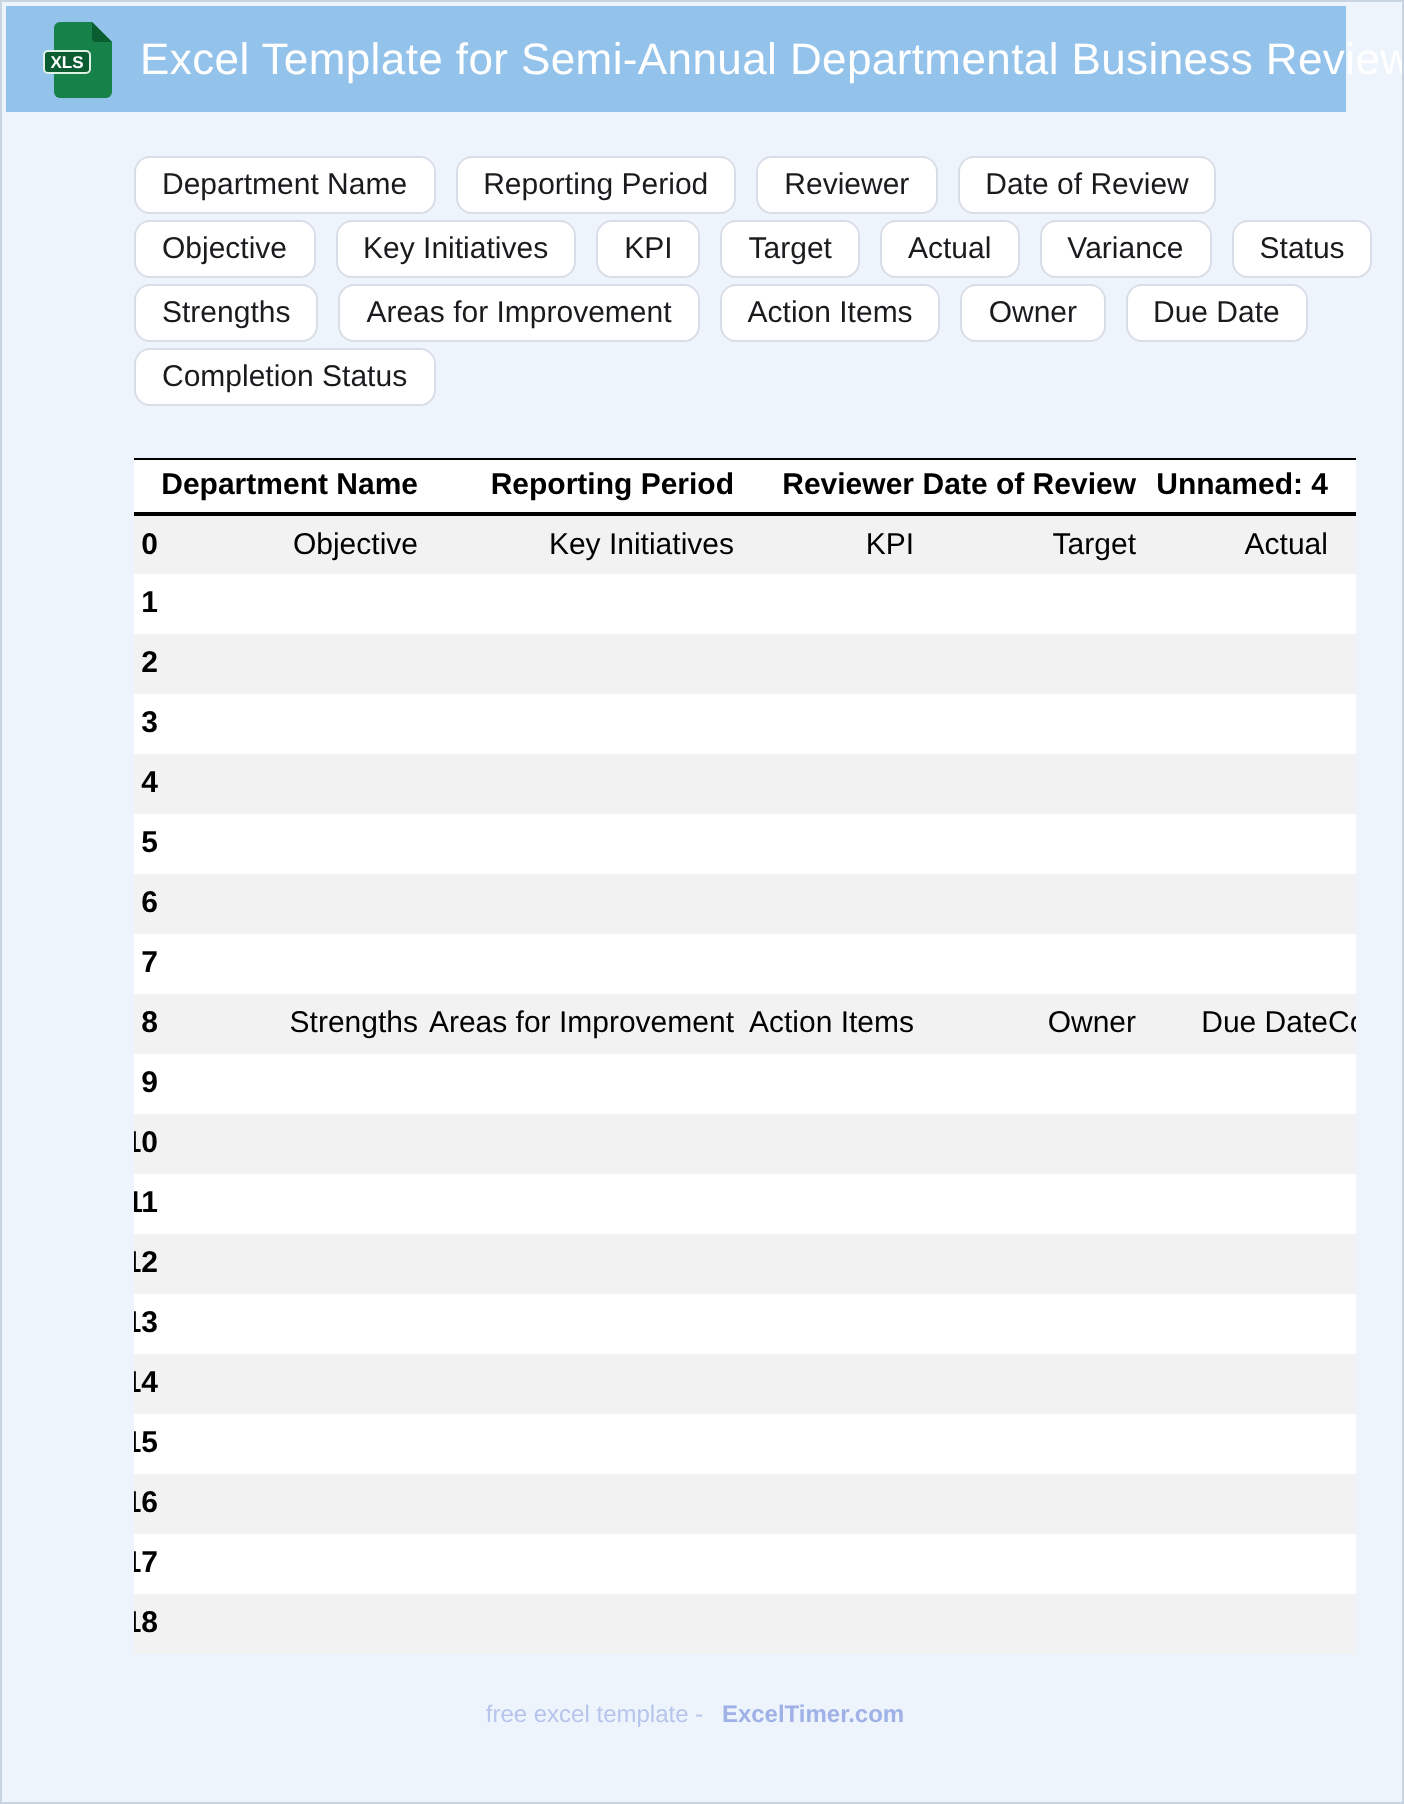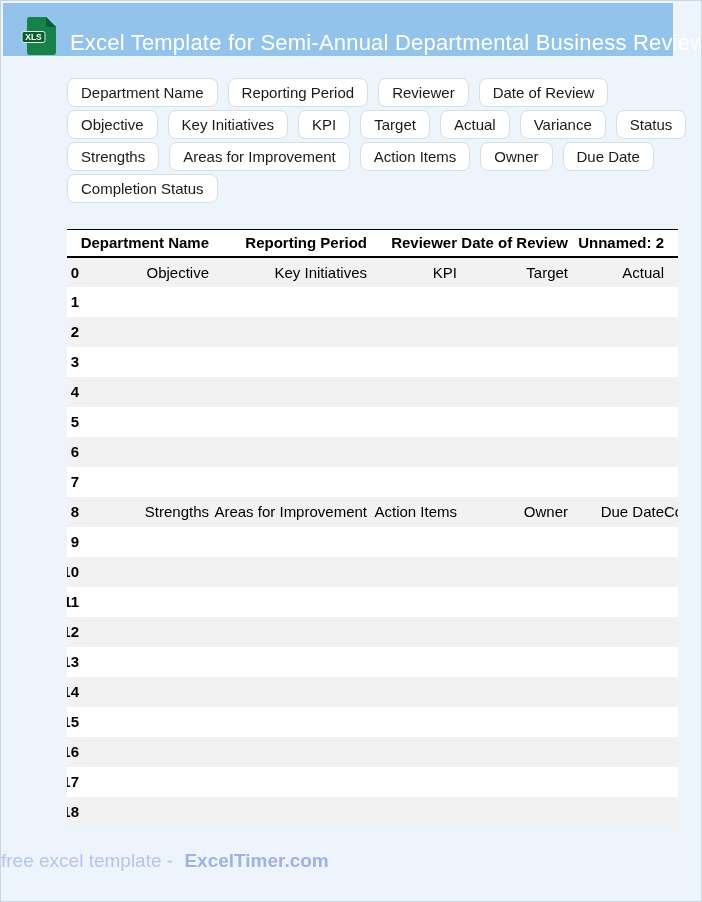--- a/index.html
+++ b/index.html
@@ -12,21 +12,21 @@
     overflow: hidden;
     position: relative;
   }
 
   
   .banner {
     margin: 2px 28px 0 2px;
     height: 53px;
     background: var(--banner, #93c2eb);
     display: flex;
-    align-items: flex-end;
+    align-items: center;
   }
   .banner .icon-wrap {
     width: 36px; height: 40px;
     margin-left: 18px;
     flex: 0 0 auto;
   }
   .banner h1 {
     margin-left: 13px;
     color: #ffffff;
     font-size: 22px;
@@ -85,22 +85,22 @@
     height: 27px;
   }
   table.preview tbody tr { height: 30px; }
   table.preview tbody tr:nth-child(odd) { background: var(--stripe, #f2f2f2); }
   table.preview tbody th.idx { font-weight: bold; }
 
   
   .footer {
     margin-top: 23px;
     padding-right: 7px;
-    text-align: left;
-    font-size: 19px;
+    text-align: center;
+    font-size: 12px;
   }
   .footer .prefix { color: var(--footer-text, #b7c4ec); }
   .footer .brand {
     color: var(--footer-brand, #9fb1e6);
     font-weight: bold;
     text-decoration: none;
     margin-left: 6px;
   }
 </style>
 </head>
@@ -149,21 +149,21 @@
         <col style="width:96px">
         <col style="width:108px">
     </colgroup>
     <thead>
       <tr>
           <th class="idx"></th>
           <th>Department Name</th>
           <th>Reporting Period</th>
           <th>Reviewer</th>
           <th>Date of Review</th>
-          <th>Unnamed: 2</th>
+          <th>Unnamed: 4</th>
           <th></th>
         </tr>
     </thead>
     <tbody>
         <tr>
           <th class="idx">0</th>
           <td>Objective</td>
           <td>Key Initiatives</td>
           <td>KPI</td>
           <td>Target</td>

